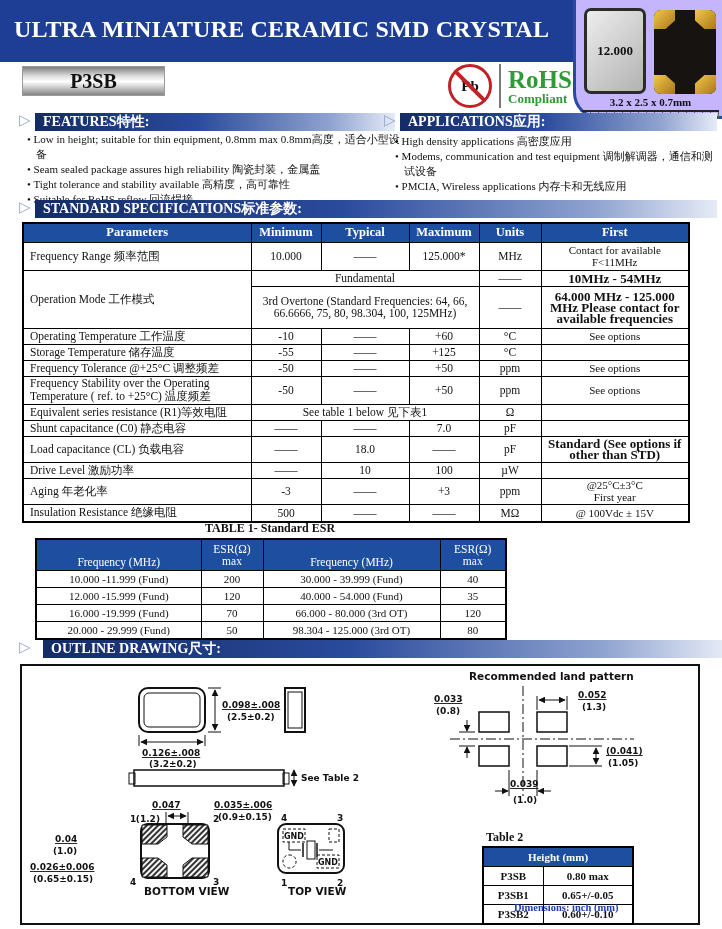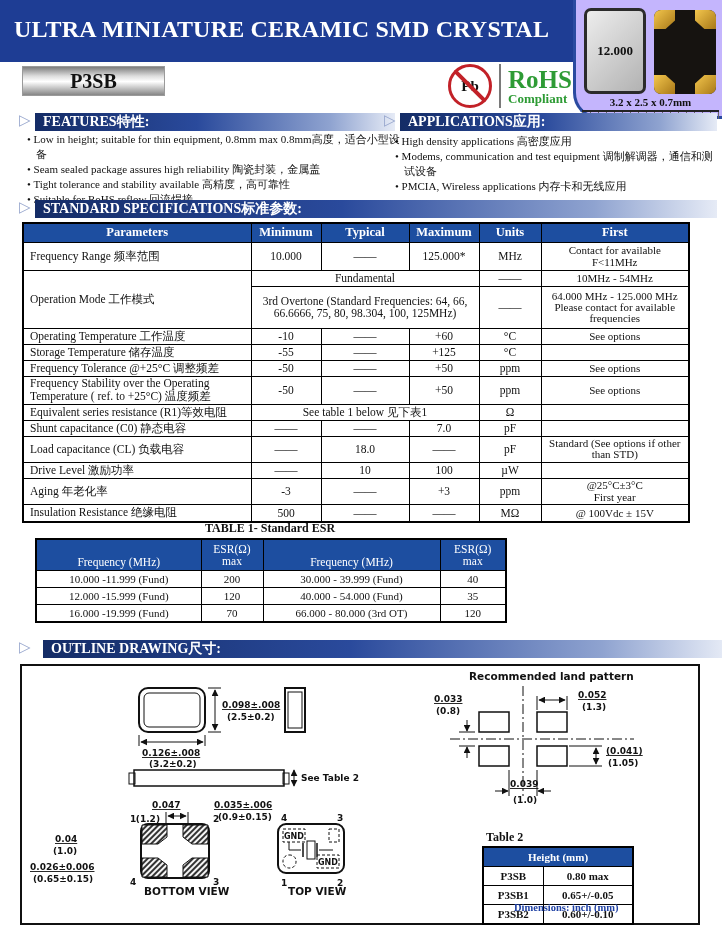--- a/index.html
+++ b/index.html
@@ -47,21 +47,21 @@
   .bullets{position:absolute;font-size:11px;line-height:15px;}
   .bullet{padding-left:11px;text-indent:-9px;}
   .bullet::before{content:"• ";}
   
   table{border-collapse:collapse;}
   .spec-table{position:absolute;left:22px;top:222px;width:666px;table-layout:fixed;
         font-size:11.5px;border:2px solid #000;}
   .spec-table th,.spec-table td{border:1px solid #000;padding:0 4px;text-align:center;vertical-align:middle;overflow:hidden;}
   .spec-table th{background:#1d4ea0;color:#fff;font-size:12.5px;}
   .spec-table td.p{text-align:left;padding-left:6px;}
-  .spec-table .nsmall{font-size:11px;line-height:11px;}
+  .spec-table .nsmall{font-size:13px;line-height:11px;font-weight:bold;}
   .spec-table .n{font-size:11px;line-height:12.5px;}
   .r19{height:19px}.r28{height:28px}.r16{height:16px}.r42{height:42px}.r26{height:26px}.r18{height:18px}
   
   .esr-title{position:absolute;left:35px;top:521px;width:470px;text-align:center;font-weight:bold;font-size:12px;}
   .esr-table{position:absolute;left:35px;top:538px;width:470px;table-layout:fixed;font-size:11px;border:2px solid #000;}
   .esr-table th,.esr-table td{border:1px solid #000;text-align:center;padding:0 2px;}
   .esr-table th{background:#1d4ea0;color:#fff;font-weight:normal;font-size:11.5px;height:28px;}
   .esr-table th.freq{vertical-align:bottom;padding-bottom:2px;}
   .esr-table td{height:16px;}
   
@@ -291,20 +291,26 @@
       <td>12.000 -15.999 (Fund)</td>
       <td>120</td>
       <td>40.000 - 54.000 (Fund)</td>
       <td>35</td>
     </tr>
     <tr>
       <td>16.000 -19.999 (Fund)</td>
       <td>70</td>
       <td>66.000 - 80.000 (3rd OT)</td>
       <td>120</td>
+    </tr>
+    <tr>
+      <td>20.000 - 29.999 (Fund)</td>
+      <td>50</td>
+      <td>98.304 - 125.000 (3rd OT)</td>
+      <td>80</td>
     </tr>
   </tbody>
     </table>
 
   <span class="tri" style="left:19px;top:639px;">▷</span>
   <div class="section-bar" style="left:43px;top:640px;width:682px;">OUTLINE DRAWING尺寸:</div>
 
   <div class="draw-box">
     <svg width="676" height="253" viewBox="0 0 676 253">
       <defs>

